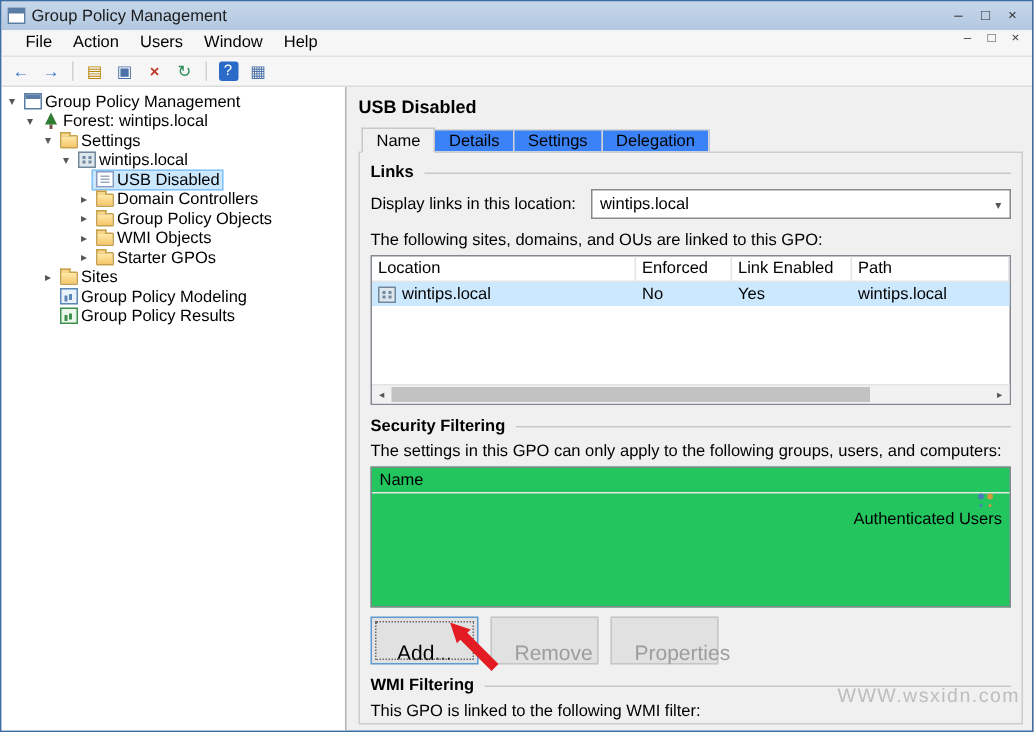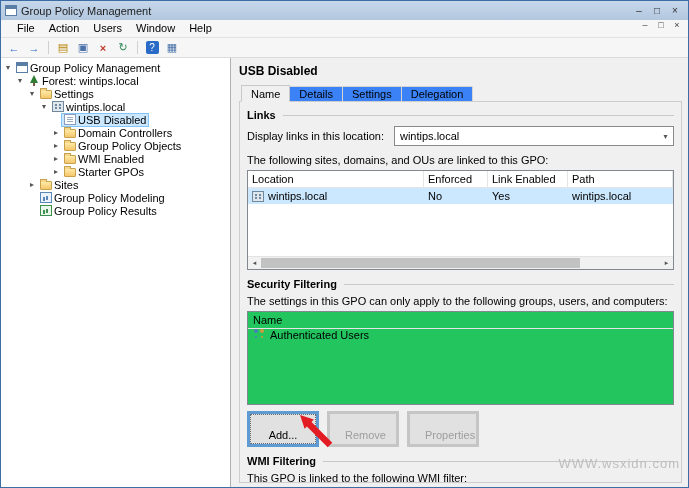--- a/index.html
+++ b/index.html
@@ -88,24 +88,24 @@
   .lt-row { display:flex; height:16px; }
   .lt-row.selected { background:#cce8ff; }
   .lt-row .ti { margin-right:4px; }
   .hscroll { flex:none; height:13px; background:#f1f1f1; border-top:1px solid #e3e3e3; display:flex; align-items:center; }
   .sarrow { width:13px; text-align:center; font-size:7px; color:#555; flex:none; }
   .strack { flex:1; height:100%; position:relative; }
   .sthumb { position:absolute; left:0; top:1px; bottom:1px; width:80%; background:#c2c2c2; }
   
   .slist { background:#22c55e; border:1px solid #828790; height:94px; display:flex; flex-direction:column; flex:none; }
   .sl-head { height:17px; border-bottom:1px solid #e5e5e5; display:flex; align-items:center; padding:0 5px; flex:none; }
-  .sl-row { height:17px; display:flex; align-items:flex-start; padding:0 5px; }
+  .sl-row { height:17px; display:flex; align-items:flex-end; padding:0 5px;flex-direction:column; }
   .sl-row .ti { margin-right:5px; }
   .btnrow { display:flex; margin-top:6px; gap:8px; flex:none; }
-  .btn { width:72px; height:20px; background:#e1e1e1; border:3px solid #0369a1; font-family:inherit; font-size:11px; color:#000; padding:15px; }
+  .btn { width:72px; height:20px; background:#e1e1e1; border:1px solid #0369a1; font-family:inherit; font-size:14px; color:#000; padding:15px; }
   .btn.focused { border-color:#5e9bd3; outline:1px dotted #6a6a6a; outline-offset:-4px; }
   .btn.disabled { color:#9d9d9d; border-color:#c5c5c5; }
   .wmirow { display:flex; align-items:center; margin-top:2px; flex:none; }
   .wmi-combo { width:200px; flex:none; }
   .btn.open { margin-left:12px; }
   
   .red-arrow { position:absolute; left:298px; top:413px; z-index:9; pointer-events:none; }
   .watermark { position:absolute; right:8px; top:455px; color:#bdbdbd; font-size:13px; letter-spacing:1px; z-index:8; }
 </style>
 </head>
@@ -200,21 +200,21 @@
         <span class="exp">▸</span>
         <span class="seg">
             <span class="ti ti-folder"></span>
             <span class="tlabel">Group Policy Objects</span>
           </span>
       </div>
       <div class="trow lvl4">
         <span class="exp">▸</span>
         <span class="seg">
             <span class="ti ti-folder"></span>
-            <span class="tlabel">WMI Enabled</span>
+            <span class="tlabel">WMI Objects</span>
           </span>
       </div>
       <div class="trow lvl4">
         <span class="exp">▸</span>
         <span class="seg">
             <span class="ti ti-folder"></span>
             <span class="tlabel">Starter GPOs</span>
           </span>
       </div>
       <div class="trow lvl2">

